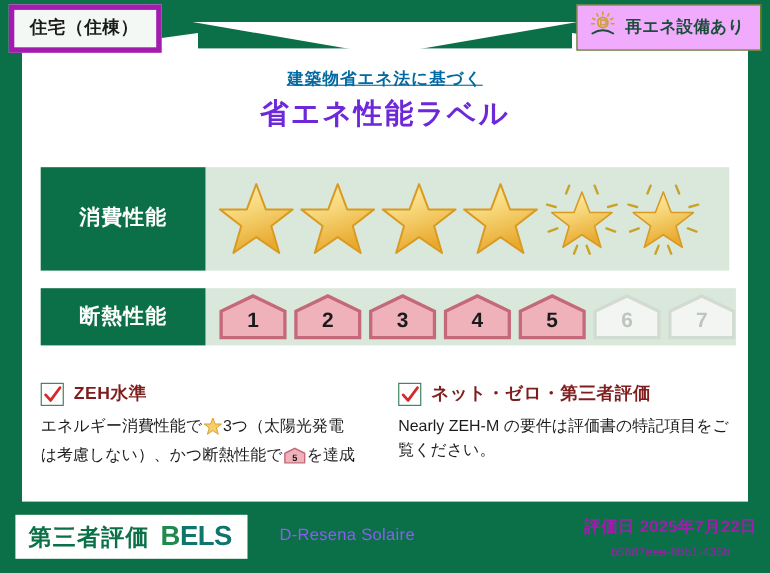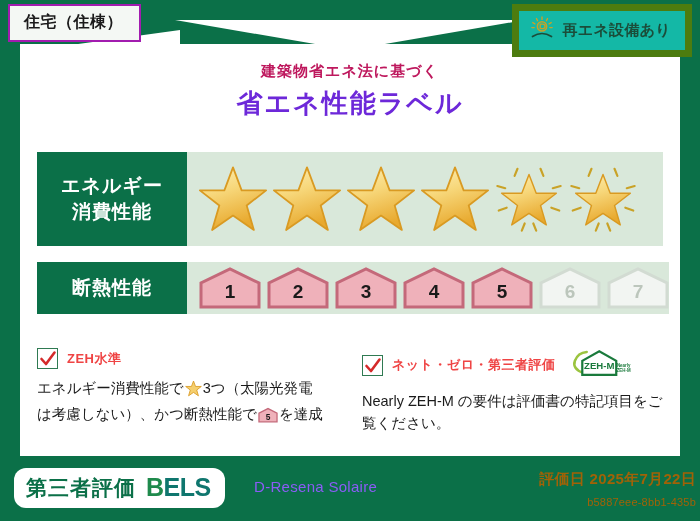--- a/index.html
+++ b/index.html
@@ -46,49 +46,49 @@
     background: #ffffff;
     clip-path: polygon(0 0, 100% 100%, 0 100%);
   }
 
   
   .tag-house-type {
     position: absolute;
     left: 8px; top: 4px;
     padding: 6px 16px 7px 14px;
     background: #f4f8f4;
-    border: 2px solid #a21caf;
+    border: 5px solid #a21caf;
     font-size: 16px; font-weight: bold;
     color: #1b1b1b;
     letter-spacing: 0.5px;
     white-space: nowrap;
   }
   .tag-renewable {
     position: absolute;
     right: 8px; top: 4px;
     display: flex; align-items: center; gap: 7px;
     padding: 5px 14px 6px 10px;
-    background: #14b8a6;
-    border: 7px solid #4d7c0f;
+    background: #f0abfc;
+    border: 1px solid #4d7c0f;
     white-space: nowrap;
   }
   .tag-renewable .label {
     font-size: 15px; font-weight: bold; color: #1b4d3a;
     letter-spacing: 0.3px;
   }
 
   
   .title-block {
     position: absolute;
     left: 0; right: 0; top: 62px;
     text-align: center;
   }
   .title-sub {
     font-size: 15px; font-weight: bold;
-    color: #be185d; letter-spacing: 1px;
+    color: #0369a1; letter-spacing: 1px; text-decoration: underline;
   }
   .title-main {
     margin-top: 5px;
     font-size: 26px; font-weight: bold;
     color: #6d28d9; letter-spacing: 2px;
   }
 
   
   .perf-row {
     position: absolute;
@@ -177,21 +177,21 @@
   }
   .checkbox {
     width: 21px; height: 21px;
     border: 1.5px solid #2f7a52;
     background: #ffffff;
     flex: 0 0 auto;
     position: relative;
   }
   .checkbox svg { position: absolute; inset: 0; }
   .note-title {
-    font-size: 13px; font-weight: bold; color: #ef4444;
+    font-size: 16px; font-weight: bold; color: #7f1d1d;
     letter-spacing: 0.5px; white-space: nowrap;
   }
   .zehm-logo { margin-left: 4px; flex: 0 0 auto; }
   .note-body {
     font-size: 14.5px; line-height: 1.55;
     color: #1b1b1b;
   }
   .note-body .inline-star,
   .note-body .inline-grade {
     display: inline-block;
@@ -202,41 +202,41 @@
   
   .footer {
     position: absolute;
     left: 0; bottom: 0; width: 700px; height: 65px;
   }
   .bels-box {
     position: absolute;
     left: 14px; top: 12px;
     background: #ffffff;
     padding: 5px 14px 6px 12px;
-    display: flex; align-items: center; gap: 10px; border-radius: 12px;
+    display: flex; align-items: center; gap: 10px;
   }
   .bels-jp {
     font-size: 21px; font-weight: bold; color: #0b7048;
     letter-spacing: 1px;
   }
   .bels-en {
     font-size: 25px; font-weight: bold; letter-spacing: -0.5px;
   }
   .bels-en .b1 { color: #1f8a4c; }
   .bels-en .b2 { color: #0f766e; }
   .project-name {
     position: absolute;
     left: 254px; top: 22px;
     font-size: 15px; color: #8b5cf6;
     letter-spacing: 0.3px;
   }
   .footer-right {
     position: absolute;
-    right: 4px; top: 14px;
-    text-align: right; color: #a16207;
+    right: 12px; top: 14px;
+    text-align: center; color: #a21caf;
   }
   .eval-date { font-size: 15px; font-weight: bold; letter-spacing: 0.3px; }
   .eval-id { font-size: 11px; margin-top: 7px; letter-spacing: 0.2px; }
 </style>
 </head>
 <body>
 
 <div id="label-root">
 
   <div class="frame-outer"></div>
@@ -267,21 +267,20 @@
     <span class="label">再エネ設備あり</span>
   </div>
 
   <div class="title-block">
     <div class="title-sub">建築物省エネ法に基づく</div>
     <div class="title-main">省エネ性能ラベル</div>
   </div>
 
   <div class="perf-row" id="row-energy">
     <div class="perf-label">
-      <span>エネルギー</span>
       <span>消費性能</span>
     </div>
     <div class="perf-body">
 
       <div class="star">
         <svg viewBox="0 0 100 96">
           <defs>
             <linearGradient id="gold" x1="0" y1="0" x2="0.35" y2="1">
               <stop offset="0%" stop-color="#fdf0b8"></stop>
               <stop offset="45%" stop-color="#f7d77a"></stop>
@@ -427,29 +426,20 @@
     </div>
 
     <div class="note-col">
       <div class="note-head">
         <span class="checkbox">
           <svg width="20" height="20" viewBox="0 0 20 20">
             <path d="M3.5,10 L8,15 L16.5,3.5" fill="none" stroke="#d42a2a" stroke-width="2.6" stroke-linecap="round" stroke-linejoin="round"></path>
           </svg>
         </span>
         <span class="note-title">ネット・ゼロ・第三者評価</span>
-        <span class="zehm-logo">
-          <svg width="62" height="30" viewBox="0 0 84 40">
-            <path d="M20,34 Q4,28 8,17 Q12,6 24,5" fill="none" stroke="#9bc43f" stroke-width="3.4" stroke-linecap="round"></path>
-            <path d="M18,36 L18,17 L41,4 L64,17 L64,36 Z" fill="#ffffff" stroke="#1a7a3c" stroke-width="3"></path>
-            <text x="41" y="28" text-anchor="middle" font-size="13" font-weight="bold" font-family="Liberation Sans, sans-serif" fill="#1a7a3c">ZEH-M</text>
-            <text x="74" y="26" text-anchor="middle" font-size="6" font-weight="bold" font-family="Liberation Sans, sans-serif" fill="#1a7a3c">Nearly</text>
-            <text x="74" y="32" text-anchor="middle" font-size="6" font-weight="bold" font-family="Liberation Sans, sans-serif" fill="#1a7a3c">ZEH-M</text>
-          </svg>
-        </span>
       </div>
       <div class="note-body">Nearly ZEH-M の要件は評価書の特記項目をご覧ください。</div>
     </div>
   </div>
 
   <div class="footer">
     <div class="bels-box">
       <span class="bels-jp">第三者評価</span>
       <span class="bels-en"><span class="b1">B</span><span class="b2">ELS</span></span>
     </div>

